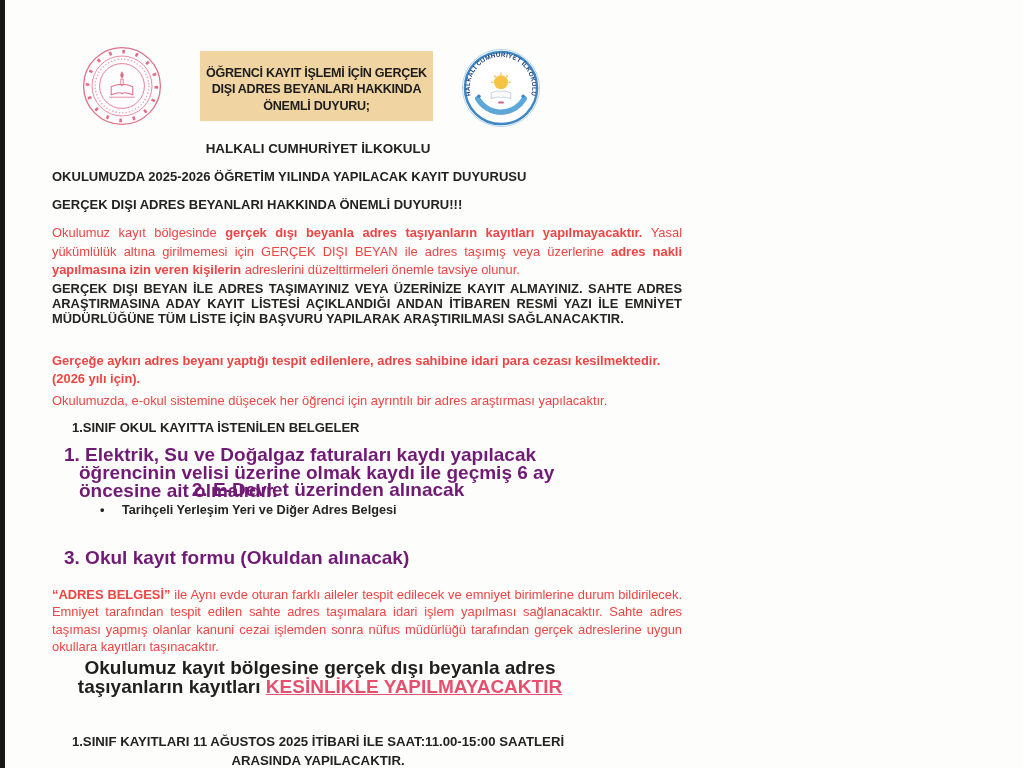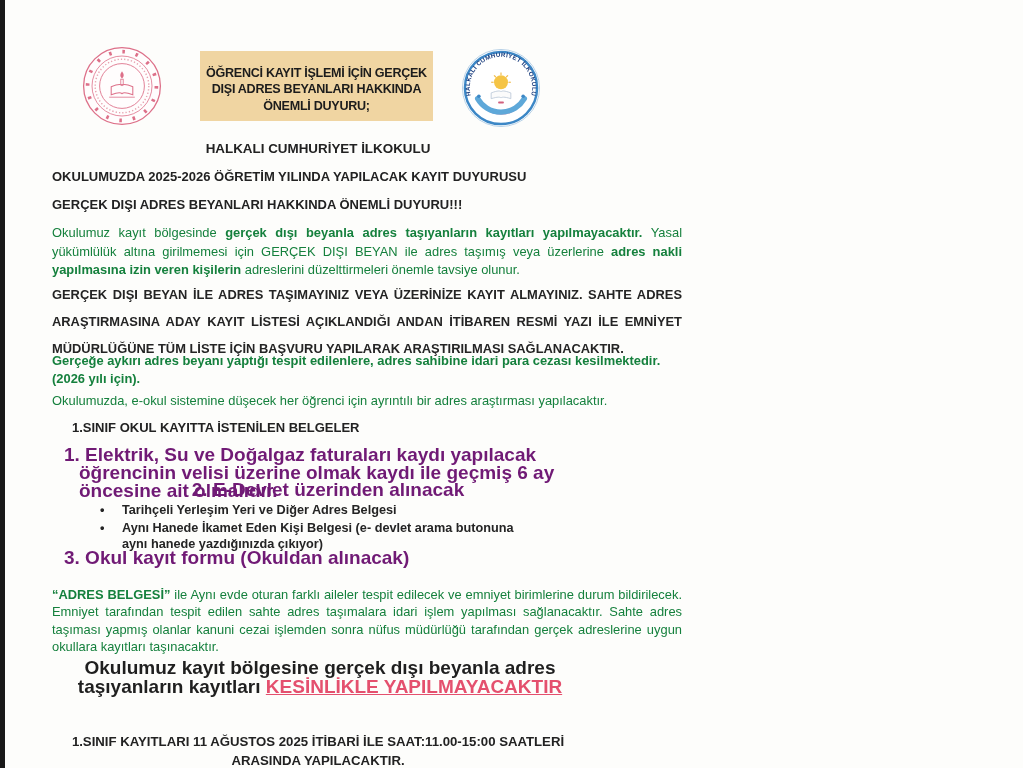--- a/index.html
+++ b/index.html
@@ -31,23 +31,23 @@
     font-weight:bold; font-size:12.6px; line-height:16.5px;
     letter-spacing:-0.3px; color:#1c1c1c; text-align:center;
     transform:scaleY(1.08);
   }
   .school-logo { left:460px; top:47px; width:82px; height:82px; }
 
   .school-name { left:52px; top:141px; width:532px; font-weight:bold; font-size:13.4px; color:#222; }
   .announce-title { left:52px; top:169px; width:630px; font-weight:bold; font-size:13px; color:#222; }
   .warning-title { left:52px; top:197px; width:630px; font-weight:bold; font-size:13px; color:#222; }
 
-  .para { font-size:12.9px; line-height:18.6px; color:#15803d; }
+  .para { font-size:12.9px; line-height:18.6px; color:#ef4444; }
   .intro-para { left:52px; top:224px; width:630px; }
-  .caps-para { left:52px; top:281px; width:630px; font-weight:bold; line-height:27px; color:#242424; }
+  .caps-para { left:52px; top:281px; width:630px; font-weight:bold; line-height:15px; color:#242424; }
   .penalty-para { left:52px; top:352px; width:630px; font-weight:bold; line-height:18px; }
   .eokul-para { left:52px; top:392px; width:630px; }
 
   .docs-heading { left:72px; top:420px; width:560px; font-weight:bold; font-size:13px; color:#222; }
   .num-item { font-weight:bold; font-size:19px; line-height:18px; color:#701a75; padding-left:15px; text-indent:-15px; }
   .item1 { left:64px; top:446px; width:528px; }
   .item2 { left:64px; top:481px; width:528px;text-align:center; }
   .item3 { left:64px; top:549px; width:528px; }
   .bullet-list { left:100px; top:502px; width:440px; }
   .bullet { font-weight:bold; font-size:12.7px; line-height:16.2px; color:#242424; padding-left:22px; text-indent:-22px; margin-bottom:2px; }
@@ -118,21 +118,20 @@
   <div class="abs para justify intro-para"><span>Okulumuz kayıt bölgesinde </span><span class="b">gerçek dışı beyanla adres taşıyanların kayıtları yapılmayacaktır.</span><span> Yasal yükümlülük altına girilmemesi için GERÇEK DIŞI BEYAN ile adres taşımış veya üzerlerine </span><span class="b">adres nakli yapılmasına izin veren kişilerin</span><span> adreslerini düzelttirmeleri önemle tavsiye olunur.</span></div>
   <div class="abs para justify caps-para">GERÇEK DIŞI BEYAN İLE ADRES TAŞIMAYINIZ VEYA ÜZERİNİZE KAYIT ALMAYINIZ. SAHTE ADRES ARAŞTIRMASINA ADAY KAYIT LİSTESİ AÇIKLANDIĞI ANDAN İTİBAREN RESMİ YAZI İLE EMNİYET MÜDÜRLÜĞÜNE TÜM LİSTE İÇİN BAŞVURU YAPILARAK ARAŞTIRILMASI SAĞLANACAKTIR.</div>
   <div class="abs para penalty-para">Gerçeğe aykırı adres beyanı yaptığı tespit edilenlere, adres sahibine idari para cezası kesilmektedir. (2026 yılı için).</div>
   <div class="abs para eokul-para">Okulumuzda, e-okul sistemine düşecek her öğrenci için ayrıntılı bir adres araştırması yapılacaktır.</div>
 
   <div class="abs docs-heading">1.SINIF OKUL KAYITTA  İSTENİLEN BELGELER</div>
   <div class="abs num-item item1">1. Elektrik, Su ve Doğalgaz faturaları kaydı yapılacak öğrencinin velisi üzerine olmak kaydı ile geçmiş 6 ay öncesine ait olmalıdır.</div>
   <div class="abs num-item item2">2. E-Devlet üzerinden alınacak</div>
   <div class="abs bullet-list">
     <div class="bullet">Tarihçeli Yerleşim Yeri ve Diğer Adres Belgesi</div>
-    <div class="bullet">Aynı Hanede İkamet Eden Kişi Belgesi (e- devlet arama butonuna aynı hanede yazdığınızda çıkıyor)</div>
   </div>
   <div class="abs num-item item3">3. Okul kayıt formu (Okuldan alınacak)</div>
 
   <div class="abs para justify adres-para"><span class="b">“ADRES BELGESİ”</span><span> ile Aynı evde oturan farklı aileler tespit edilecek ve emniyet birimlerine durum bildirilecek. Emniyet tarafından tespit edilen sahte adres taşımalara idari işlem yapılması sağlanacaktır. Sahte adres taşıması yapmış olanlar kanuni cezai işlemden sonra nüfus müdürlüğü tarafından gerçek adreslerine uygun okullara kayıtları taşınacaktır.</span></div>
 
   <div class="abs closing center"><span class="b">Okulumuz kayıt bölgesine gerçek dışı beyanla adres taşıyanların kayıtları </span><span class="b red-ul">KESİNLİKLE YAPILMAYACAKTIR</span></div>
 
   <div class="abs footer-note center">1.SINIF KAYITLARI 11 AĞUSTOS 2025 İTİBARİ İLE SAAT:11.00-15:00 SAATLERİ ARASINDA YAPILACAKTIR.</div>
 
 </div>

